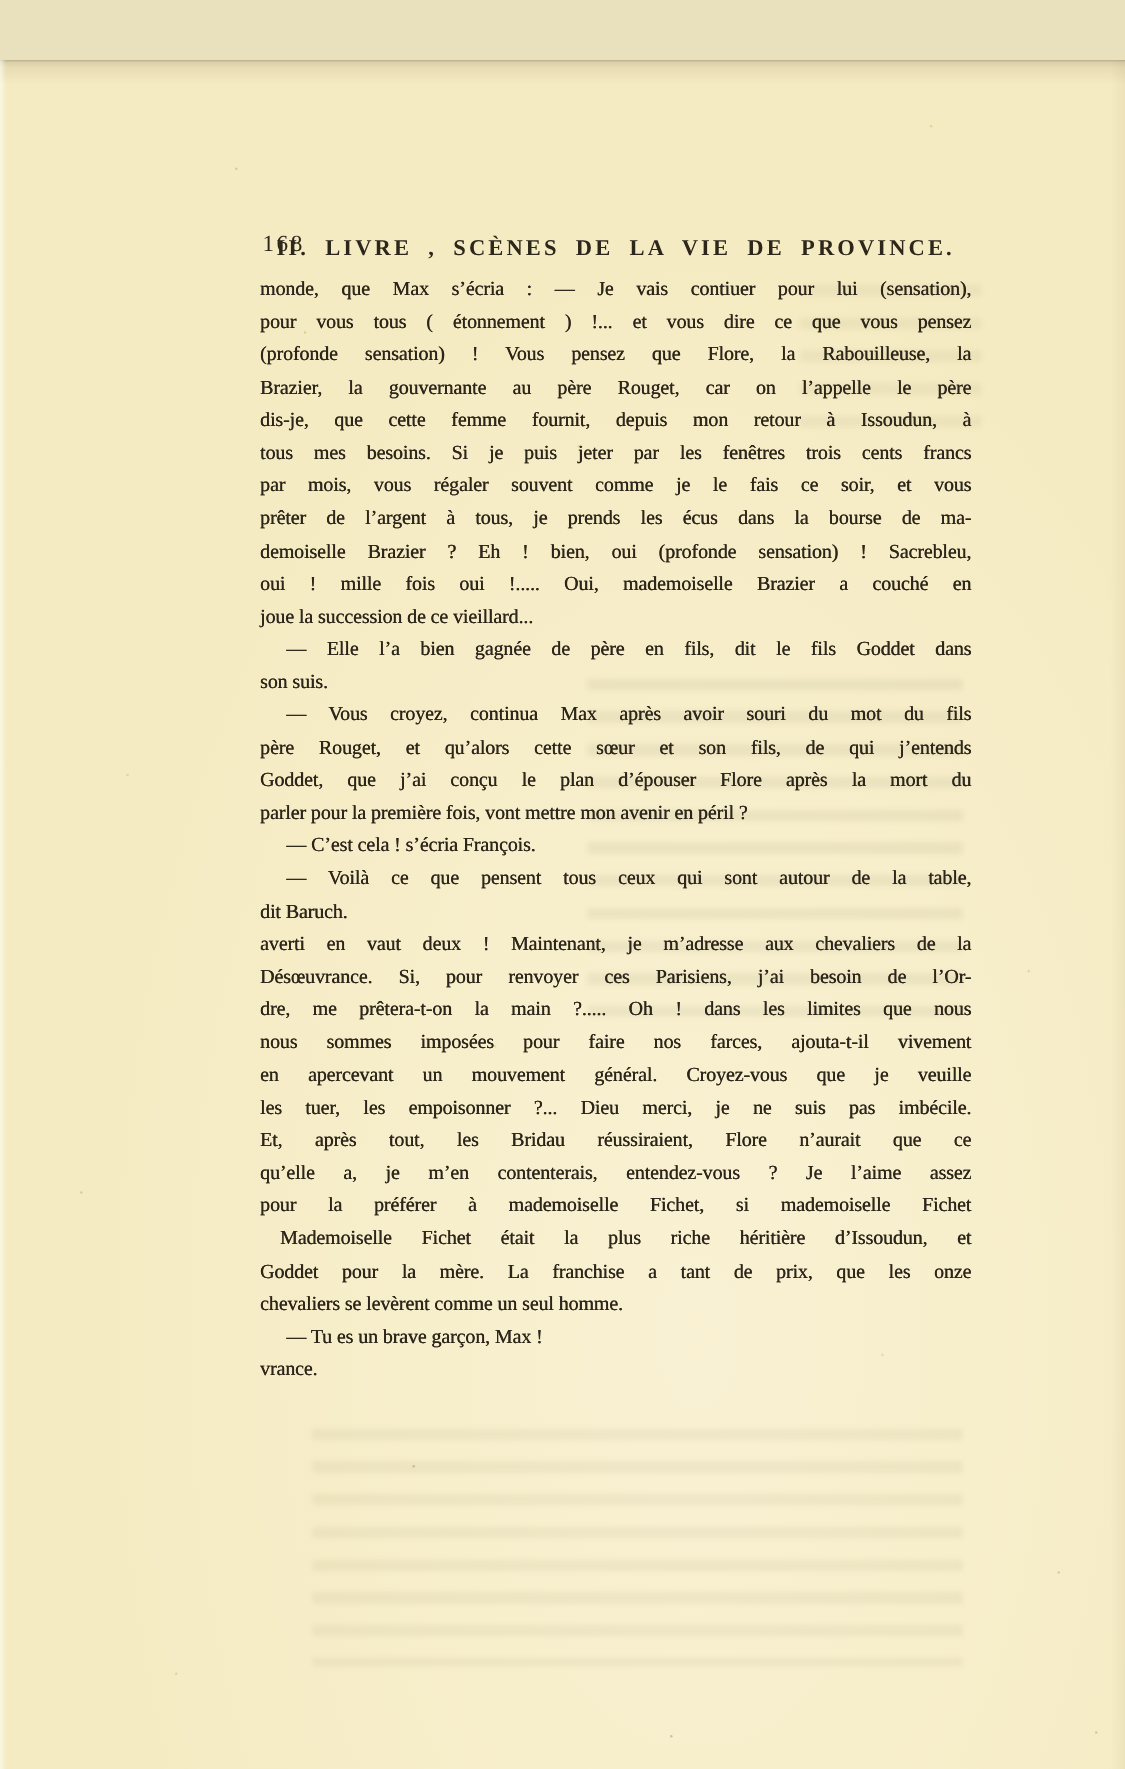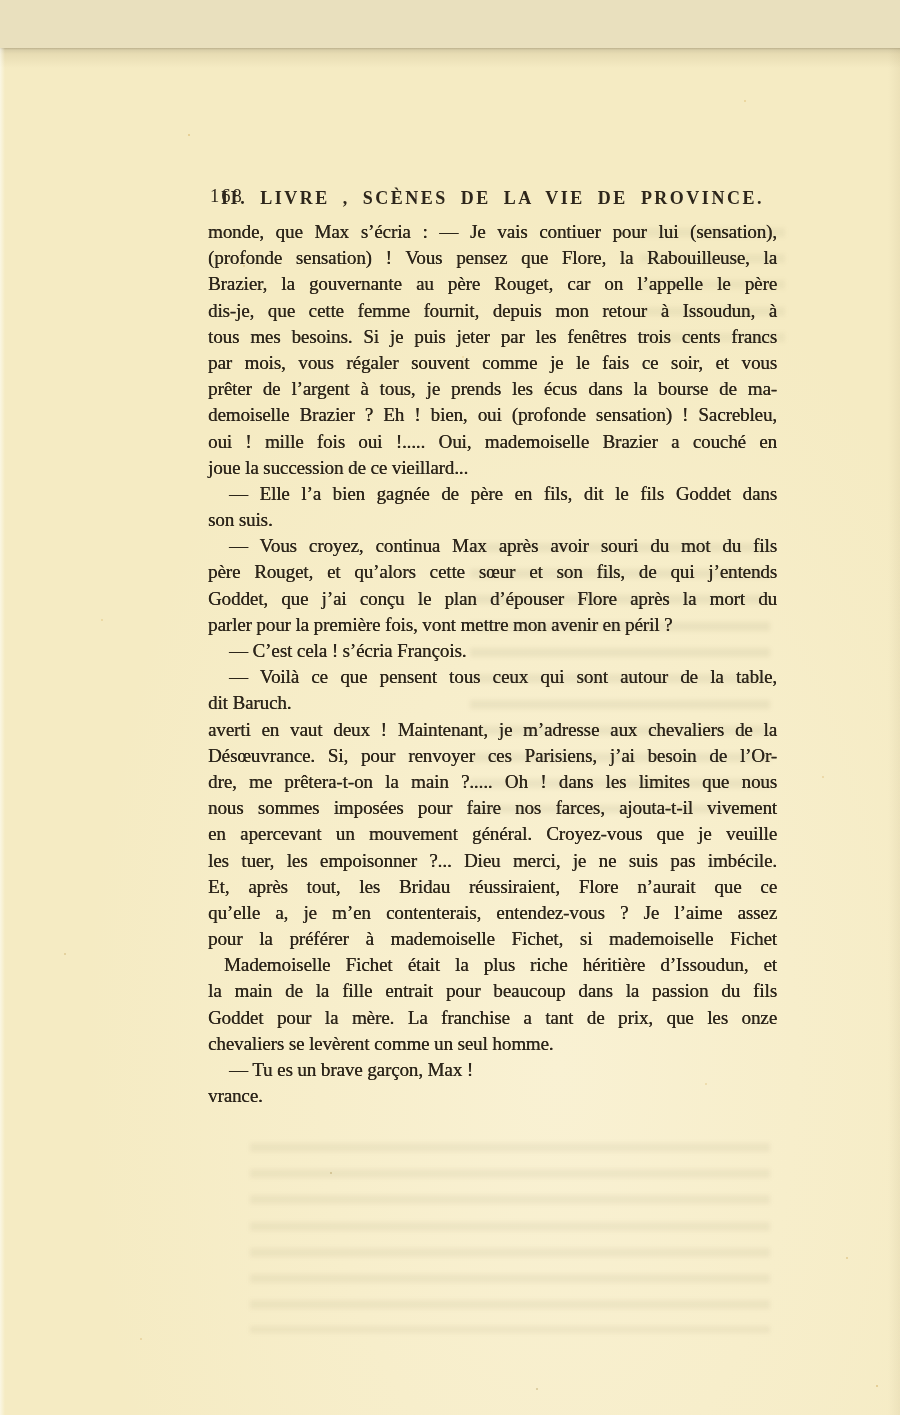--- a/index.html
+++ b/index.html
@@ -54,21 +54,21 @@
   }
   .running{
     position:absolute;left:50%;top:2px;transform:translateX(-50%);
     white-space:nowrap;
     font-size:18px;font-weight:bold;
     letter-spacing:2.5px;word-spacing:6px;
   }
   .text-block{
     position:absolute;left:208px;top:171px;width:569px;
     color:#2d261b;
-    font-size:19px;
+    font-size:16px;
     letter-spacing:-0.1px;
     text-shadow:0.25px 0 0 currentColor;
   }
   .line{
     height:26.2px;line-height:26.2px;
     text-align:justify;
     text-align-last:justify;
     white-space:normal;
     overflow:visible;
   }
@@ -85,20 +85,21 @@
   <div class="ghost g2"></div>
   <div class="ghost g3"></div>
 
   <div class="header">
     <span class="pagenum">168</span>
     <span class="running">II. LIVRE , SCÈNES DE LA VIE DE PROVINCE.</span>
   </div>
 
   <div class="text-block">
       <div class="line">monde, que Max s’écria : — Je vais contiuer pour lui (sensation),</div>
+      <div class="line">pour vous tous ( étonnement ) !... et vous dire ce que vous pensez</div>
       <div class="line">(profonde sensation) ! Vous pensez que Flore, la Rabouilleuse, la</div>
       <div class="line">Brazier, la gouvernante au père Rouget, car on l’appelle le père</div>
       <div class="line">dis-je, que cette femme fournit, depuis mon retour à Issoudun, à</div>
       <div class="line">tous mes besoins. Si je puis jeter par les fenêtres trois cents francs</div>
       <div class="line">par mois, vous régaler souvent comme je le fais ce soir, et vous</div>
       <div class="line">prêter de l’argent à tous, je prends les écus dans la bourse de ma-</div>
       <div class="line">demoiselle Brazier ? Eh ! bien, oui (profonde sensation) ! Sacrebleu,</div>
       <div class="line">oui ! mille fois oui !..... Oui, mademoiselle Brazier a couché en</div>
       <div class="line pend">joue la succession de ce vieillard...</div>
       <div class="line ind-d">— Elle l’a bien gagnée de père en fils, dit le fils Goddet dans</div>
@@ -113,19 +114,18 @@
       <div class="line">averti en vaut deux ! Maintenant, je m’adresse aux chevaliers de la</div>
       <div class="line">Désœuvrance. Si, pour renvoyer ces Parisiens, j’ai besoin de l’Or-</div>
       <div class="line">dre, me prêtera-t-on la main ?..... Oh ! dans les limites que nous</div>
       <div class="line">nous sommes imposées pour faire nos farces, ajouta-t-il vivement</div>
       <div class="line">en apercevant un mouvement général. Croyez-vous que je veuille</div>
       <div class="line">les tuer, les empoisonner ?... Dieu merci, je ne suis pas imbécile.</div>
       <div class="line">Et, après tout, les Bridau réussiraient, Flore n’aurait que ce</div>
       <div class="line">qu’elle a, je m’en contenterais, entendez-vous ? Je l’aime assez</div>
       <div class="line">pour la préférer à mademoiselle Fichet, si mademoiselle Fichet</div>
       <div class="line ind-p">Mademoiselle Fichet était la plus riche héritière d’Issoudun, et</div>
-      <div class="line">la main de la fille entrait pour beaucoup dans la passion du fils</div>
       <div class="line">Goddet pour la mère. La franchise a tant de prix, que les onze</div>
       <div class="line pend">chevaliers se levèrent comme un seul homme.</div>
       <div class="line ind-d pend">— Tu es un brave garçon, Max !</div>
       <div class="line pend">vrance.</div>
     </div>
 </div>
 
 </body></html>

